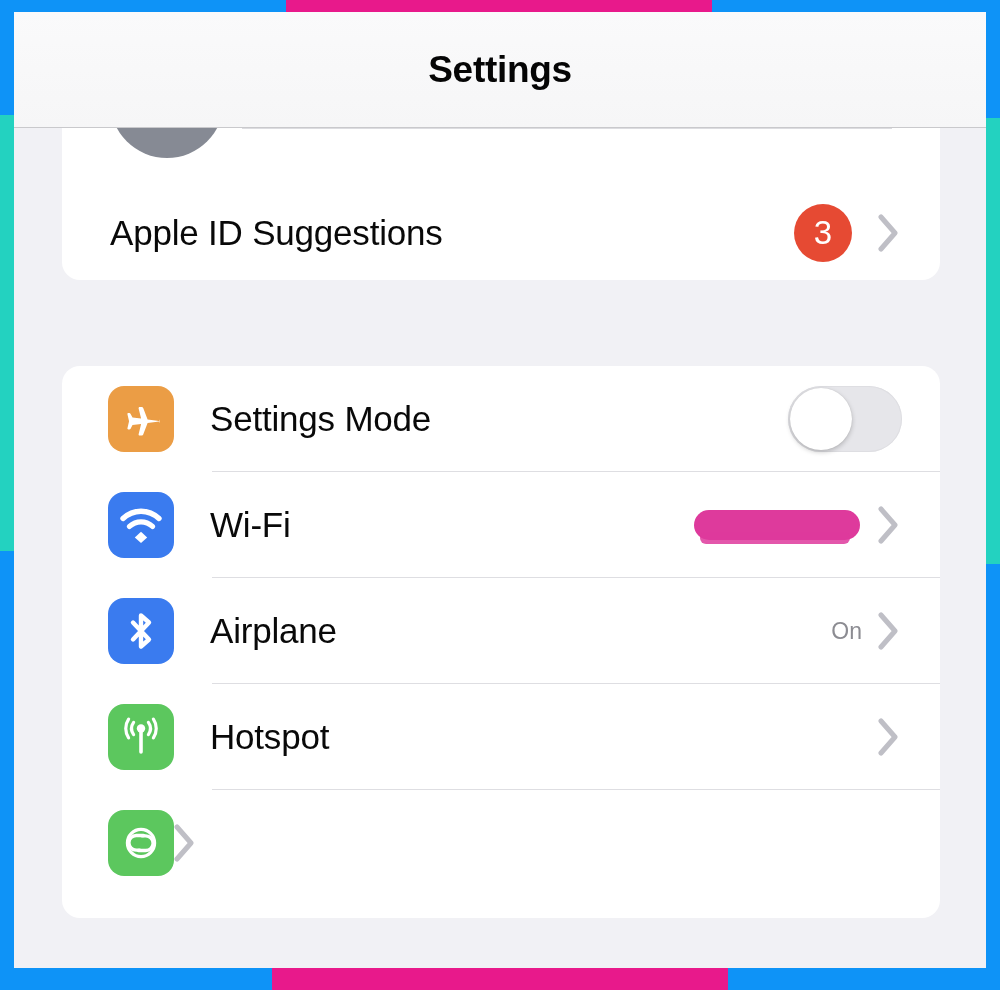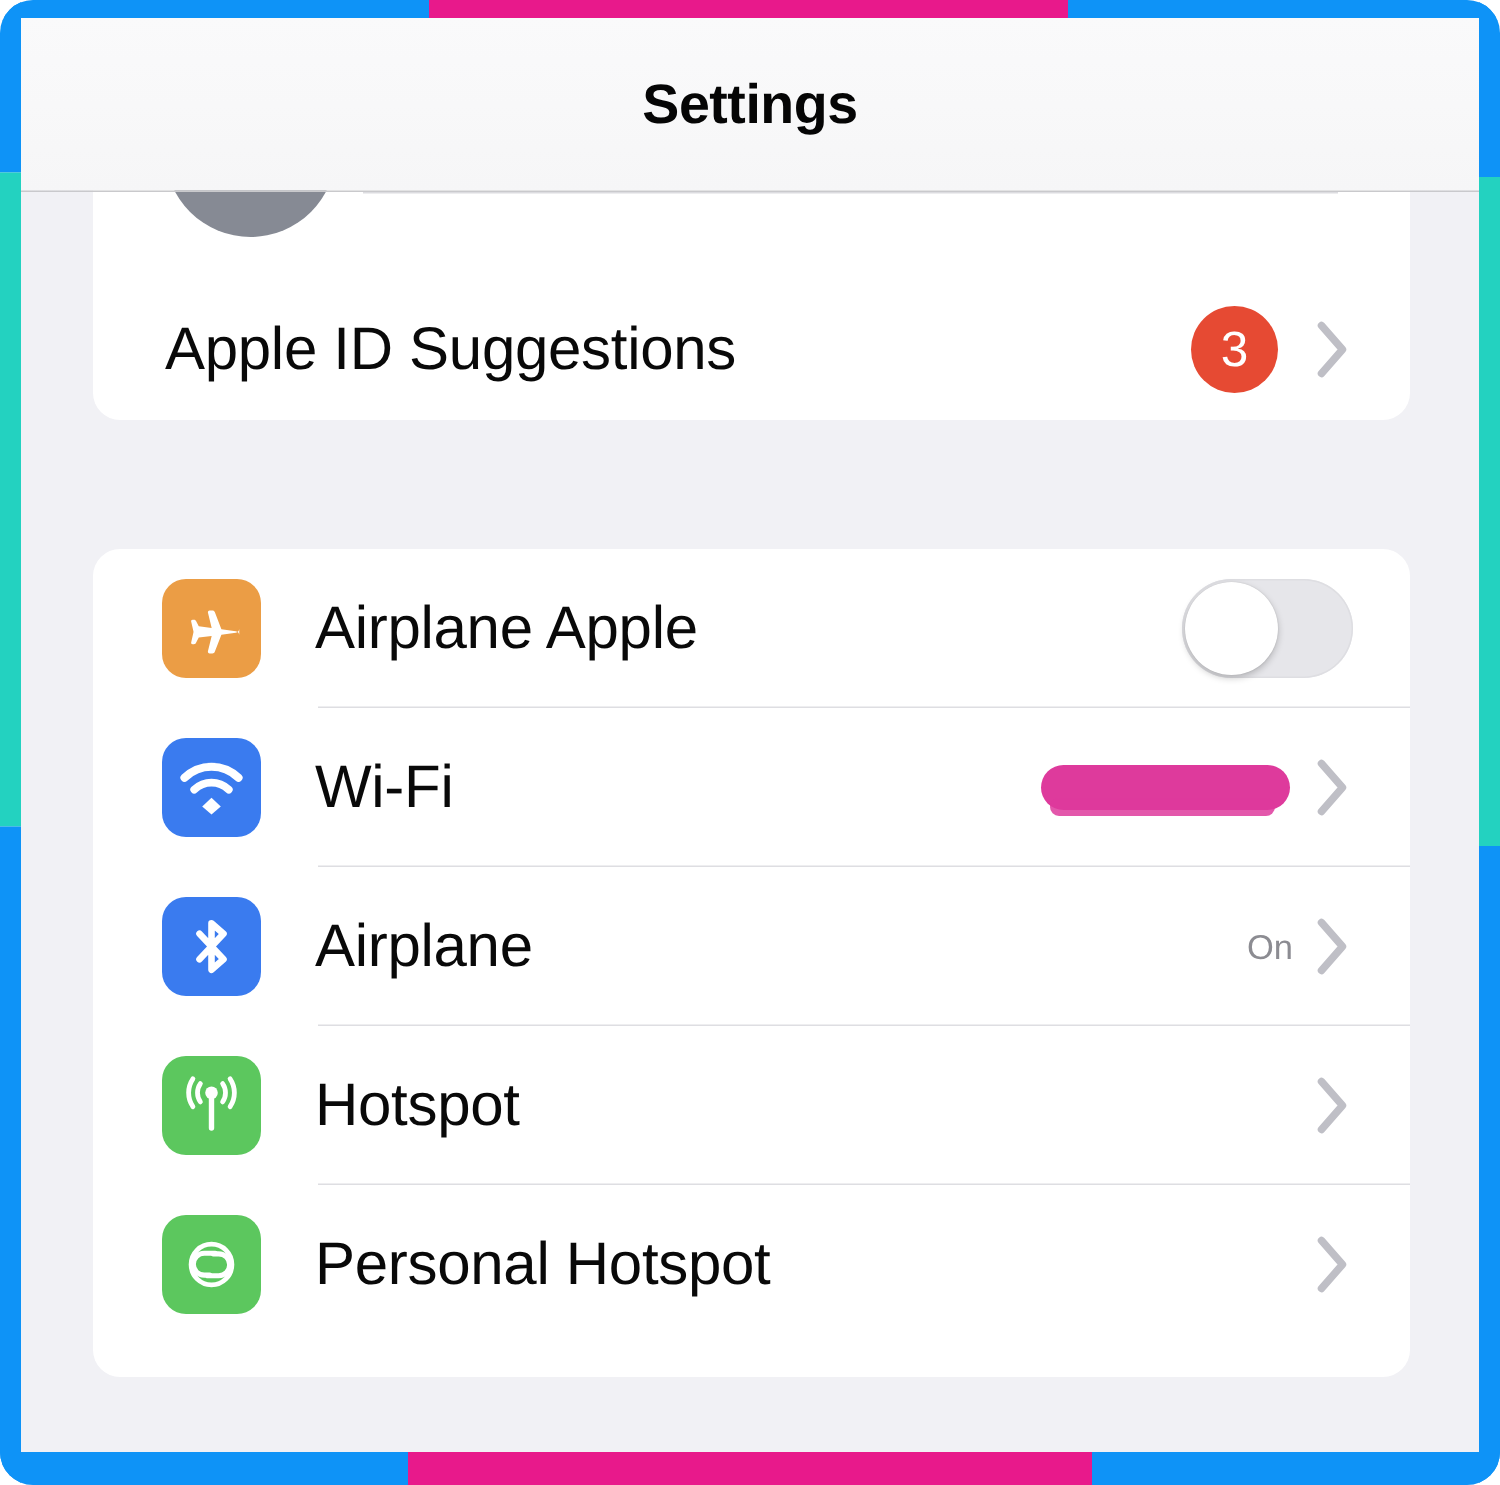--- a/index.html
+++ b/index.html
@@ -11,21 +11,20 @@
     font-family: "Liberation Sans", sans-serif;
     -webkit-font-smoothing: antialiased;
   }
 
   #screen {
     position: relative;
     width: 1000px;
     height: 990px;
     overflow: hidden;
     background: #F1F1F5;
-    border-radius: 22px;
   }
 
   
   .frame-seg {
     position: absolute;
   }
   .border-left-blue-top   { left: 0;   top: 0;    width: 14px; height: 115px;  background: #0E93F7; }
   .border-left-teal       { left: 0;   top: 115px;width: 14px; height: 436px;  background: #23D2C0; }
   .border-left-blue-bot   { left: 0;   top: 551px;width: 14px; height: 439px;  background: #0E93F7; }
 
@@ -167,21 +166,21 @@
     margin-left: 46px;
     flex: 0 0 auto;
     display: flex;
     align-items: center;
     justify-content: center;
   }
   .row-icon svg { display: block; }
 
   .row-label {
     margin-left: 36px;
-    font-size: 40px;
+    font-size: 35px;
     color: #090909;
     letter-spacing: -0.2px;
     flex: 1 1 auto;
     white-space: nowrap;
   }
   .row-label-noicon {
     margin-left: 48px;
   }
 
   .row-value {
@@ -306,21 +305,21 @@
       </div>
 
       <div class="card card-connectivity">
 
         <div class="row">
           <div class="row-icon" style="background:#EB9D45">
             <svg width="44" height="44" viewBox="0 0 44 44">
               <path d="M40.5 22.2c0 1.3-1 2.4-2.3 2.6l-9.6 1.3 -4.4 11.4c-.25.65-.87 1.1-1.57 1.1h-1.9c-.75 0-1.3-.7-1.12-1.43l2.5-10.2 -8.6 1.1 -1.9 3.6c-.25.5-.77.8-1.33.8h-.9c-.62 0-1.08-.58-.94-1.18l1.5-6.6c.06-.27.06-.55 0-.82l-1.5-6.6c-.14-.6.32-1.18.94-1.18h.9c.56 0 1.08.3 1.33.8l1.9 3.6 8.6 1.1 -2.5-10.2c-.18-.73.37-1.43 1.12-1.43h1.9c.7 0 1.32.45 1.57 1.1l4.4 11.4 9.6 1.3c1.3.2 2.3 1.3 2.3 2.6z" fill="#FFFFFF"></path>
             </svg>
           </div>
-          <div class="row-label">Airplane Apple</div>
+          <div class="row-label">Settings Mode</div>
           <div class="toggle">
             <div class="toggle-knob"></div>
           </div>
           <div class="row-sep"></div>
         </div>
 
         <div class="row">
           <div class="row-icon" style="background:#3A7BEF">
             <svg width="44" height="40" viewBox="0 0 44 40">
               <path d="M4 13.5C9 8.8 15.2 6.2 22 6.2s13 2.6 18 7.3" fill="none" stroke="#FFFFFF" stroke-width="5.4" stroke-linecap="round"></path>
@@ -375,21 +374,20 @@
         </div>
 
         <div class="row">
           <div class="row-icon" style="background:#5CC75E">
             <svg width="44" height="44" viewBox="0 0 44 44">
               <path d="M24.5 14.5h-7.3a7.3 7.3 0 0 0 0 14.6h3.6" fill="none" stroke="#FFFFFF" stroke-width="3.4" stroke-linecap="round"></path>
               <path d="M19.5 29.5h7.3a7.3 7.3 0 0 0 0-14.6h-3.6" fill="none" stroke="#FFFFFF" stroke-width="3.4" stroke-linecap="round"></path>
               <circle cx="22" cy="22" r="13.6" fill="none" stroke="#FFFFFF" stroke-width="3.2"></circle>
             </svg>
           </div>
-          <div class="row-label">Personal Hotspot</div>
           <div class="chevron">
             <svg width="22" height="40" viewBox="0 0 22 40">
               <path d="M3 4 L17 20 L3 36" fill="none" stroke="#BFBFC6" stroke-width="5" stroke-linecap="round" stroke-linejoin="round"></path>
             </svg>
           </div>
         </div>
 
       </div>
 
     </div>

